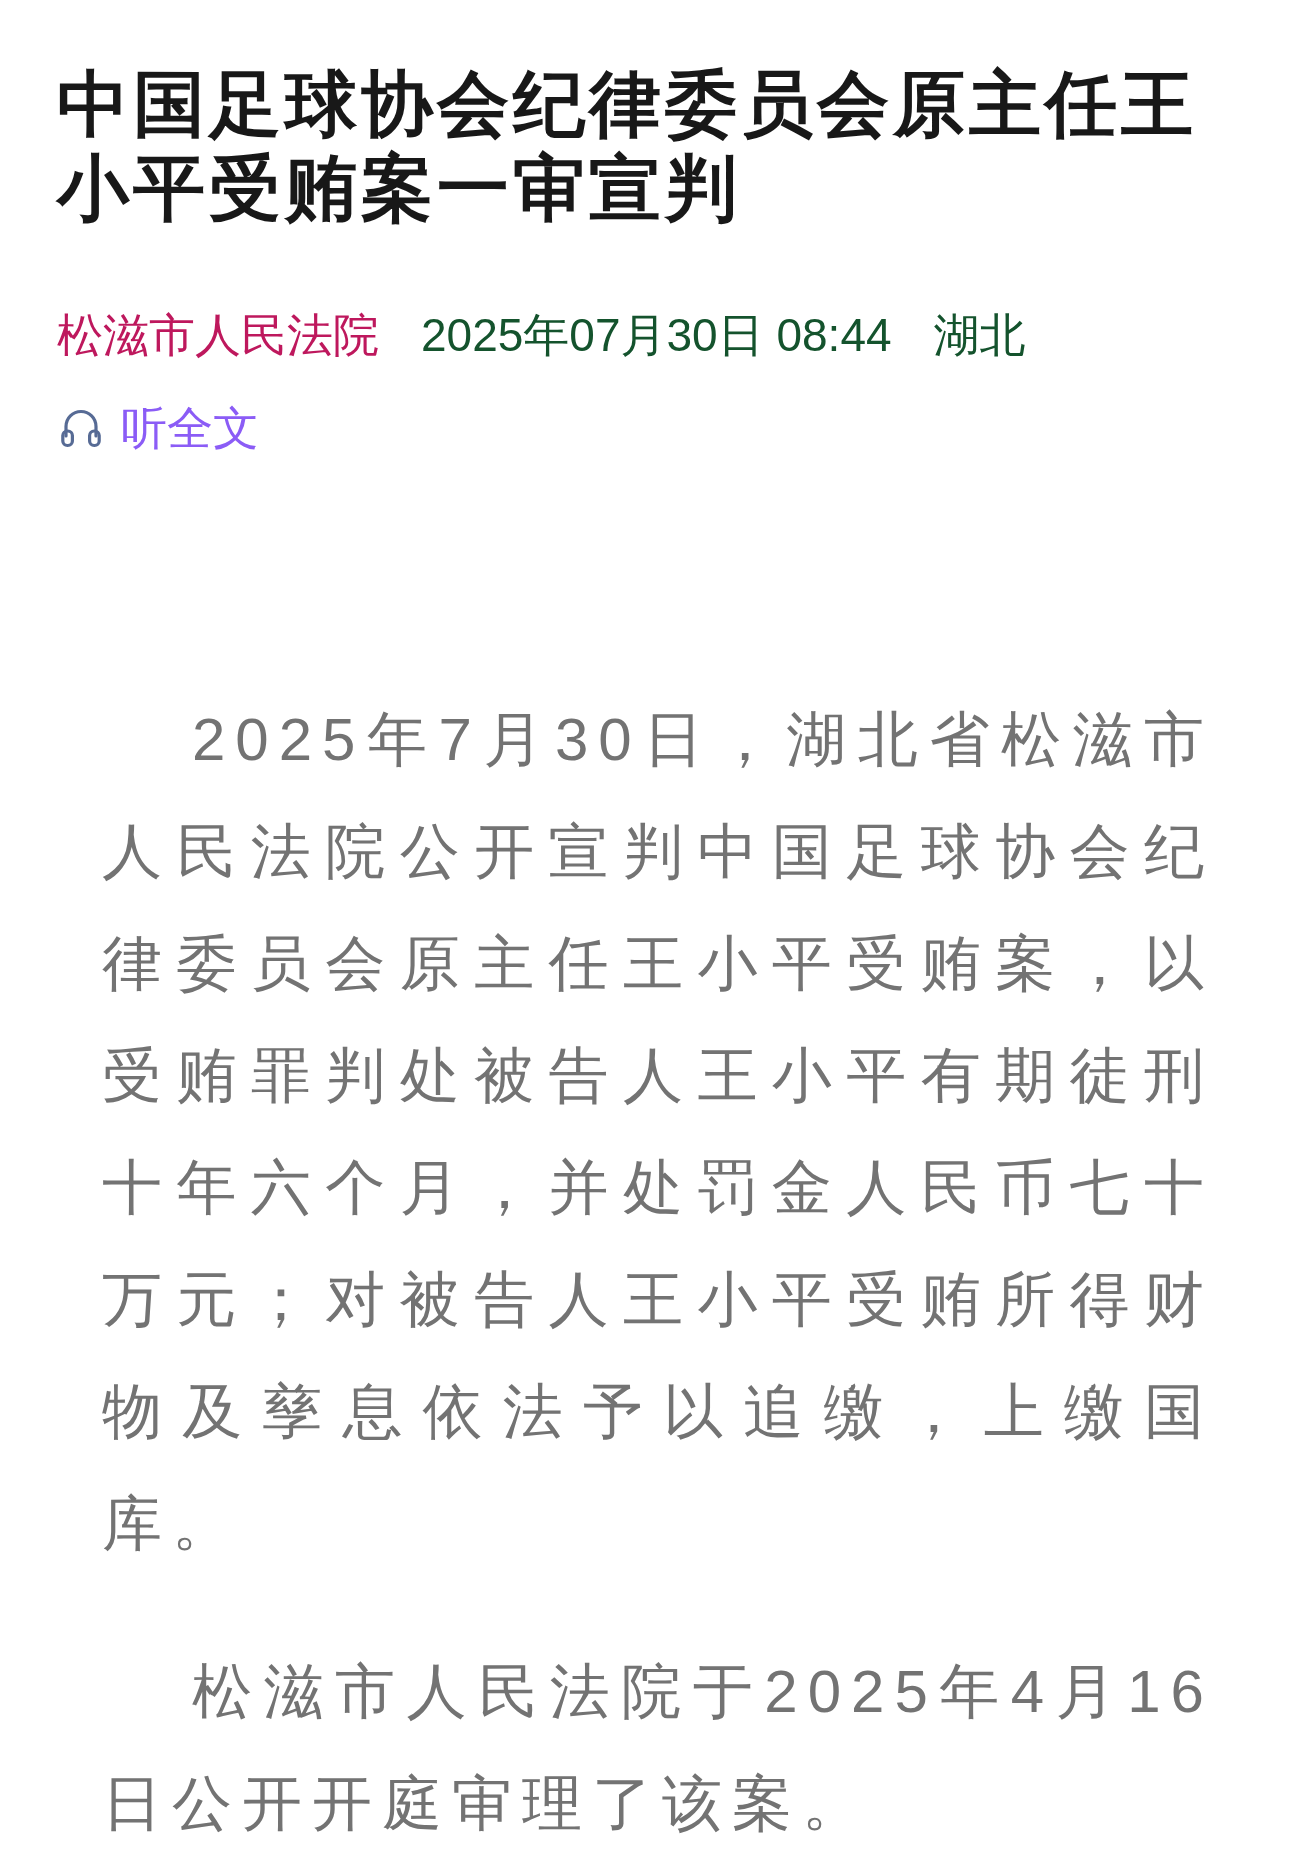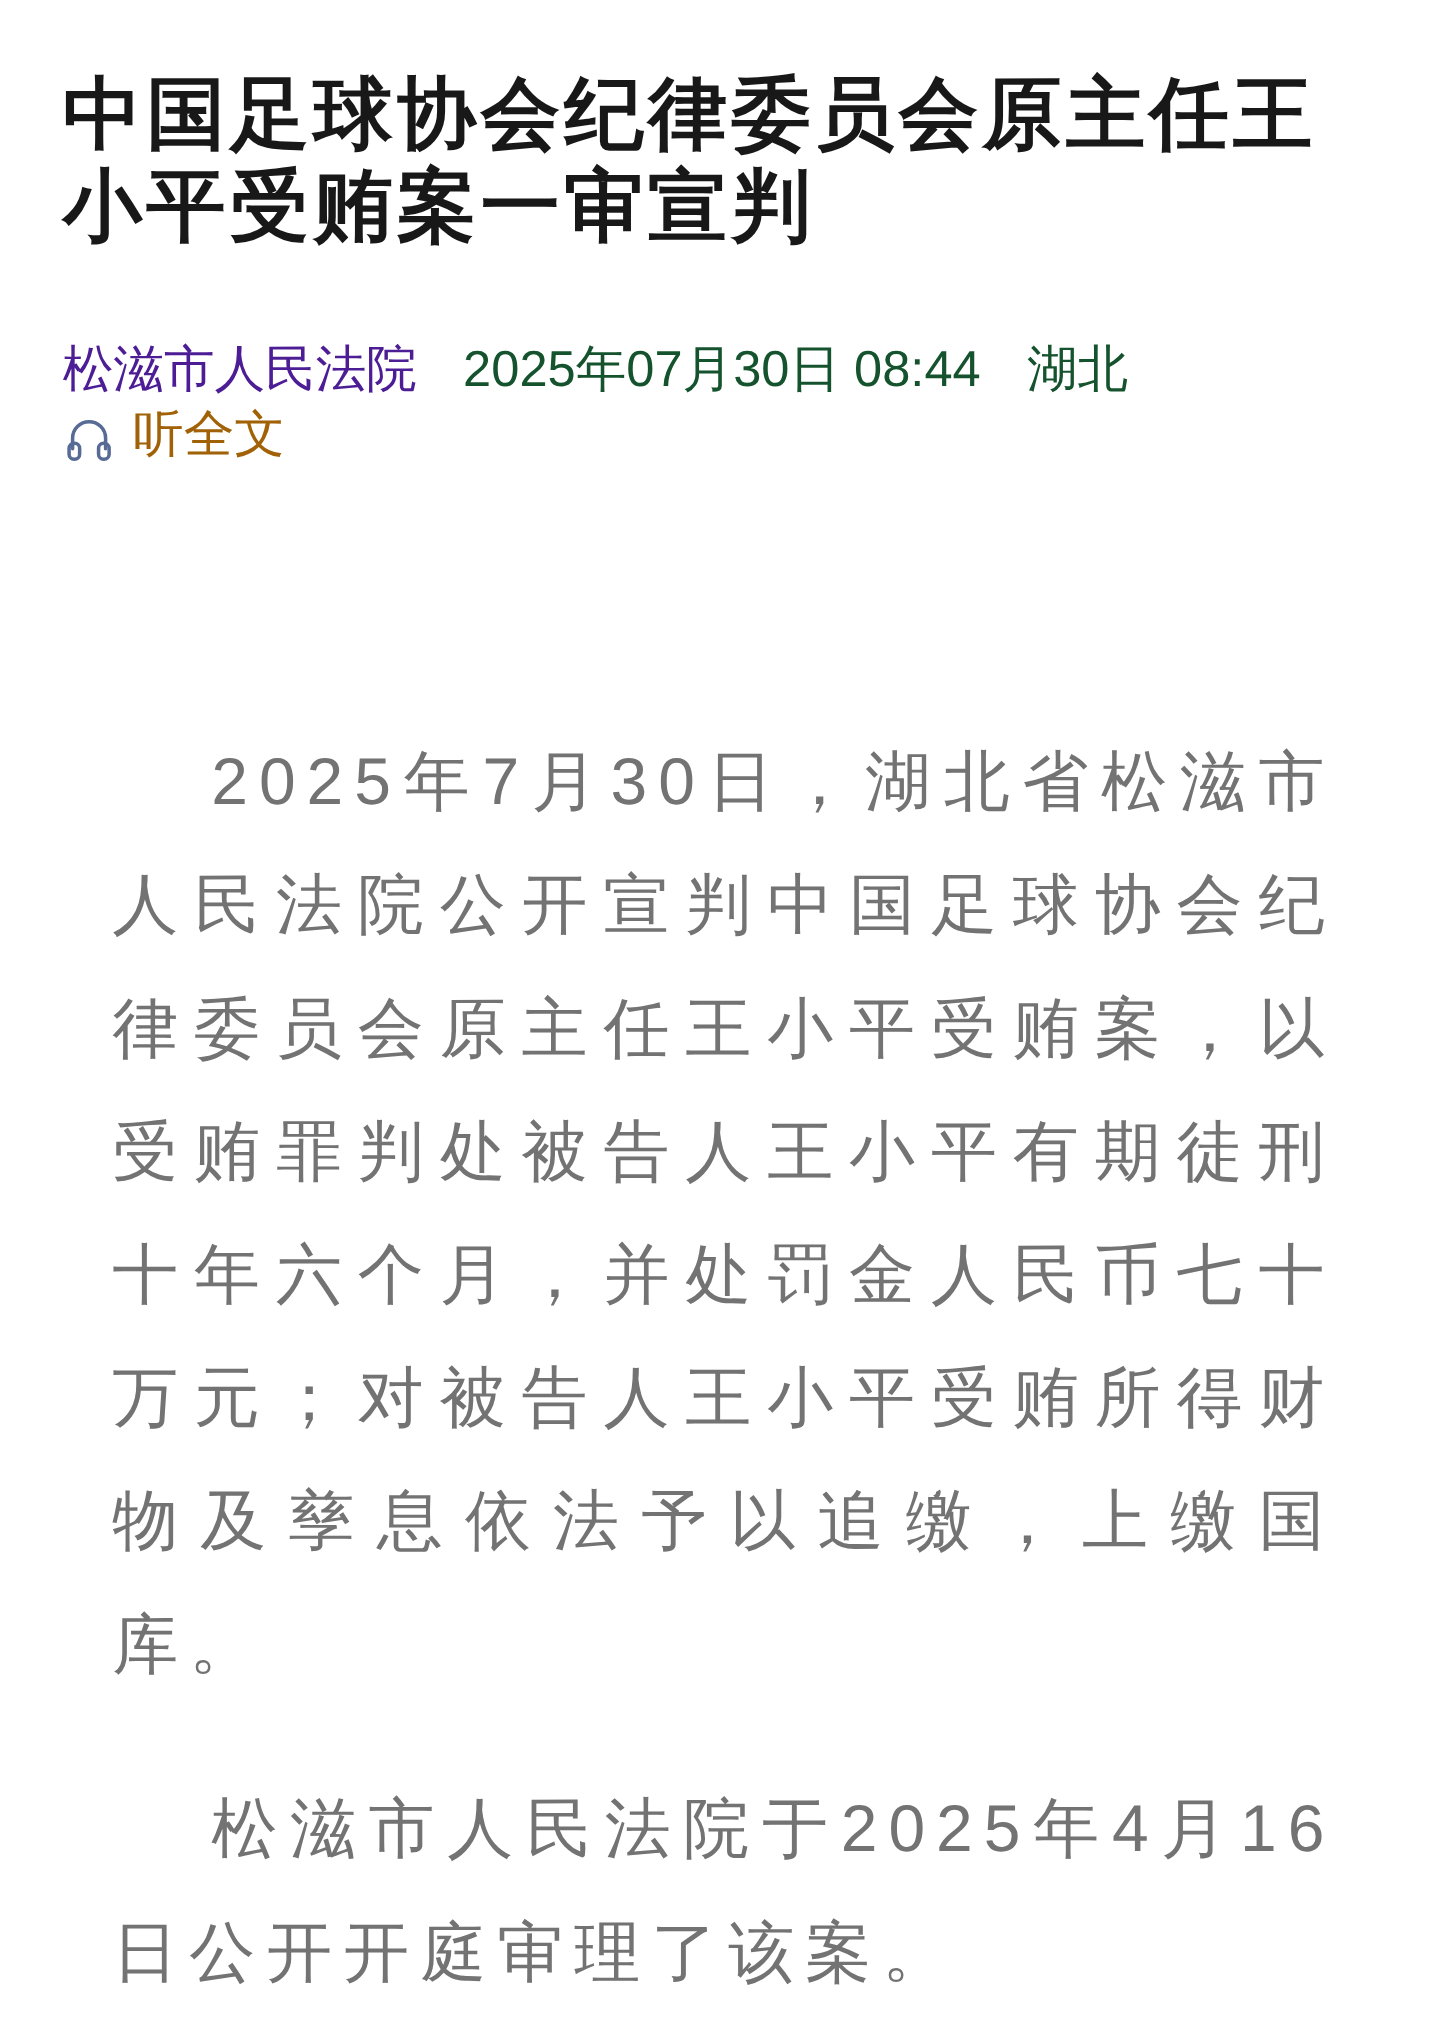--- a/index.html
+++ b/index.html
@@ -29,38 +29,39 @@
   .meta-row {
     margin-top: 76px;
     display: flex;
     align-items: baseline;
     gap: 42px;
     font-size: 46px;
     line-height: 58px;
     white-space: nowrap;
   }
   .account-link {
-    color: #4c1d95;
+    color: #be185d;
     text-decoration: none;
     cursor: pointer;
   }
   .meta-gray {
     color: #14532d;
   }
   .listen-btn {
+    margin-top: 34px;
     display: inline-flex;
-    align-items: flex-end;
+    align-items: center;
     gap: 16px;
     border: none;
     background: none;
     padding: 0;
     font-family: "Liberation Sans", sans-serif;
     font-size: 46px;
     line-height: 60px;
-    color: #a16207;
+    color: #8b5cf6;
     cursor: pointer;
   }
   .listen-btn svg {
     width: 48px;
     height: 48px;
     display: block;
   }
   .content {
     margin-top: 226px;
     padding: 0 45px;

